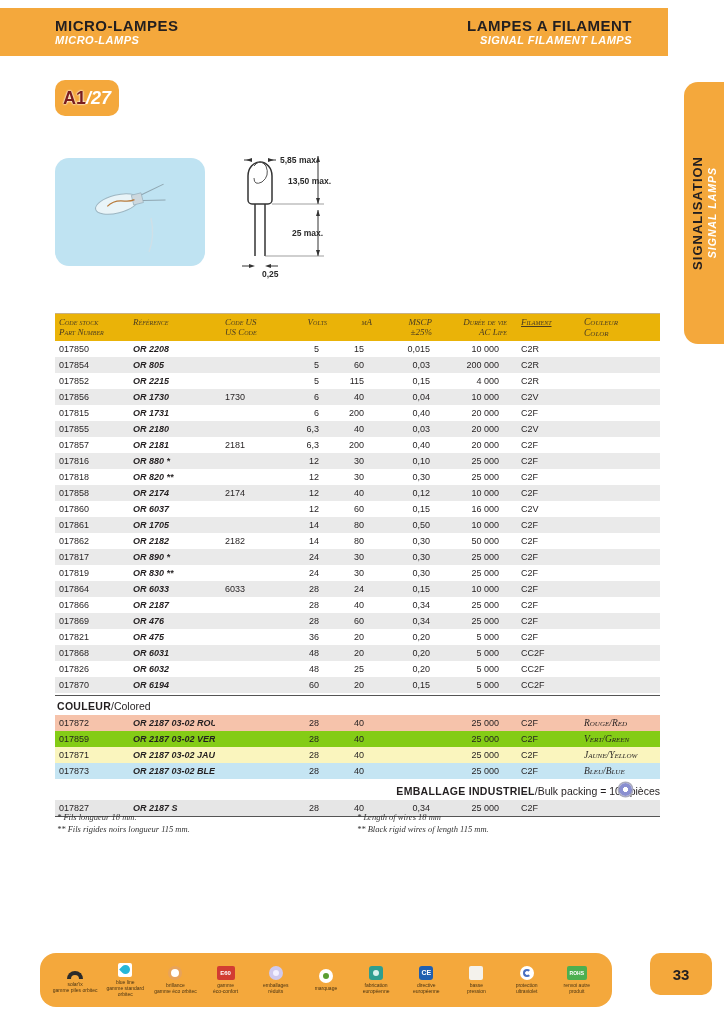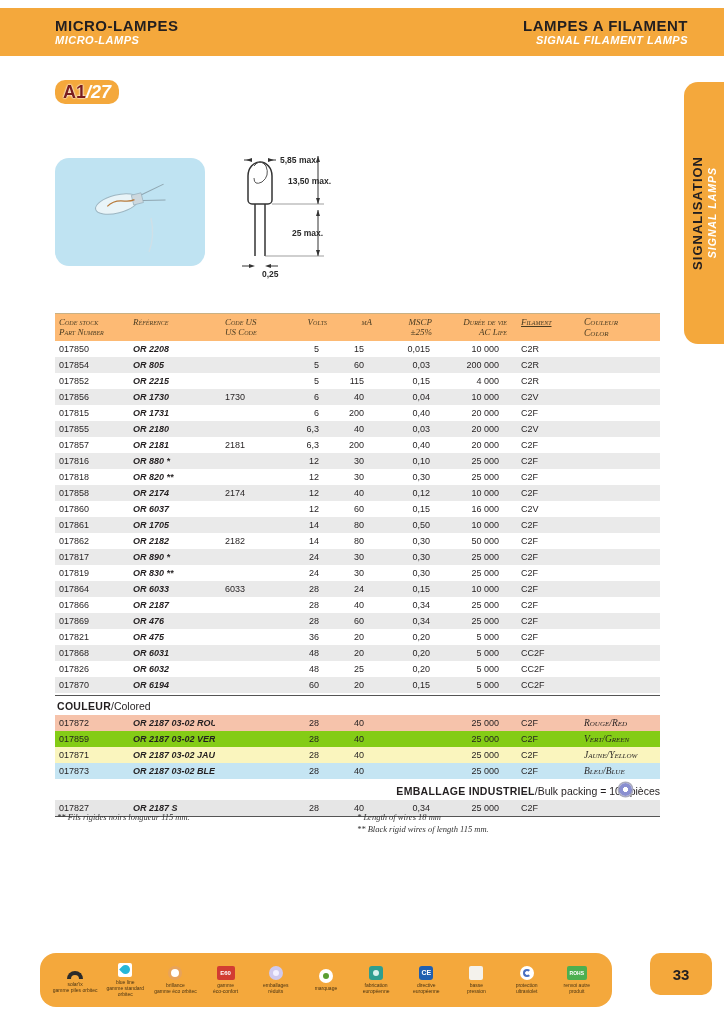--- a/index.html
+++ b/index.html
@@ -1,28 +1,28 @@
 <!DOCTYPE html>
 <html><head>
 <meta charset="utf-8">
 <style>
   * { margin:0; padding:0; box-sizing:border-box; }
   html,body { background:#fff; }
   body { font-family:"Liberation Sans", sans-serif; color:#231f20; }
   .page { position:relative; width:724px; height:1024px; background:#fff; overflow:hidden; }
 
   
-  .band { position:absolute; left:0; top:8px; width:724px; height:48px; background:#F4A83C; }
+  .band { position:absolute; left:0; top:8px; width:668px; height:48px; background:#F4A83C; }
   .band .fr { font-size:15px; font-weight:800; letter-spacing:.5px; color:#231f20; }
   .band .en { font-size:11px; font-weight:700; font-style:italic; color:#fff; letter-spacing:.5px; }
   .band-left  { position:absolute; left:55px; top:9px; }
   .band-right { position:absolute; right:36px; top:9px; text-align:right; }
 
   
-  .badge { position:absolute; left:55px; top:80px; width:64px; height:24px; background:#F4A83C;
+  .badge { position:absolute; left:55px; top:80px; width:64px; height:36px; background:#F4A83C;
            border-radius:10px; display:flex; align-items:center; justify-content:center;
            font-size:18px; font-weight:800; }
   .badge .a1 { color:#7a1d1d; text-shadow:0 0 2px #fff, 0 0 2px #fff; }
   .badge .num { color:#fff; font-style:italic; }
   .titlebar { position:absolute; left:128px; top:78px; width:530px; height:46px;
               background:linear-gradient(#f4f6f7,#d7dadd); border:2px solid #3b3b3b;
               border-radius:16px; padding:5px 0 0 16px; }
   .titlebar .t1 { font-size:14.5px; font-weight:800; }
   .titlebar .t2 { font-size:10.5px; font-weight:700; font-style:italic; }
 
@@ -36,21 +36,21 @@
 
   
   .photo { position:absolute; left:55px; top:158px; width:150px; height:108px;
            background:#BFE3F2; border-radius:14px; overflow:hidden; }
   .drawing { position:absolute; left:218px; top:148px; }
   .drawing text { font-size:8.5px; font-weight:700; fill:#2a2a2a; font-family:"Liberation Sans",sans-serif; }
 
   
   .tbl { position:absolute; left:55px; top:313px; width:605px; }
   .thead { display:grid; grid-template-columns:70px 90px 75px 45px 45px 60px 75px 65px 80px;
-           background:#fdba74; border-top:1px solid #c9b184; padding:3px 0 2px; }
+           background:#eab308; border-top:1px solid #c9b184; padding:3px 0 2px; }
   .th { font-family:"Liberation Serif", serif; font-style:italic; font-variant:small-caps;
         font-size:9px; line-height:1.15; color:#4a3c22; }
   .tr { display:grid; grid-template-columns:70px 90px 75px 45px 45px 60px 75px 65px 80px;
         height:16px; align-items:center; background:#fff; }
   .tr.alt { background:#EAEAEA; }
   .td { font-size:9px; white-space:nowrap; overflow:hidden; }
   .a0 { padding-left:4px; text-align:left; }
   .a1r { padding-left:8px; text-align:left; font-weight:800; font-style:italic; }
   .a2 { padding-left:10px; text-align:left; }
   .a3,.a4 { text-align:right; padding-right:16px; }
@@ -513,20 +513,21 @@
           <div class="td a5">0,34</div>
           <div class="td a6">25 000</div>
           <div class="td a7">C2F</div>
           <div class="td a8"></div>
         </div>
       </div>
   </div>
 
   <div class="notes">
     <div class="colL">
+      <p>* Fils longueur 18 mm.</p>
       <p>** Fils rigides noirs longueur 115 mm.</p>
     </div>
     <div>
       <p>* Length of wires 18 mm</p>
       <p>** Black rigid wires of length 115 mm.</p>
     </div>
   </div>
 
   <div class="footbar" id="footbar">
       <div class="fbadge">

